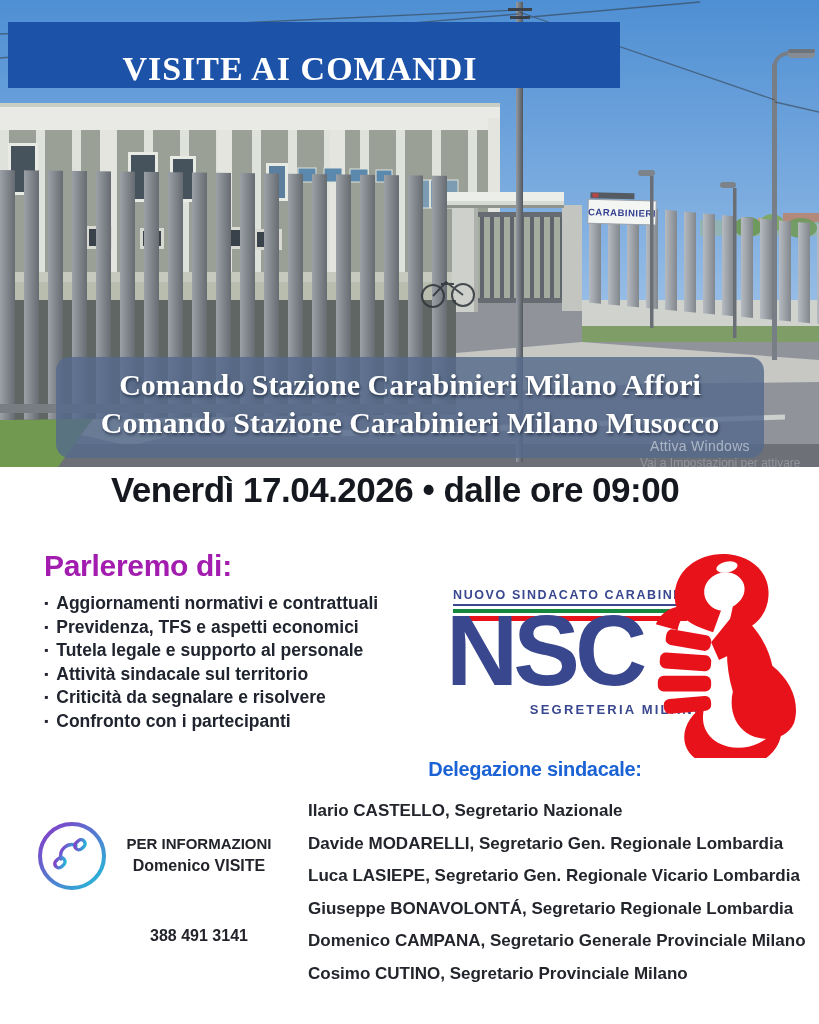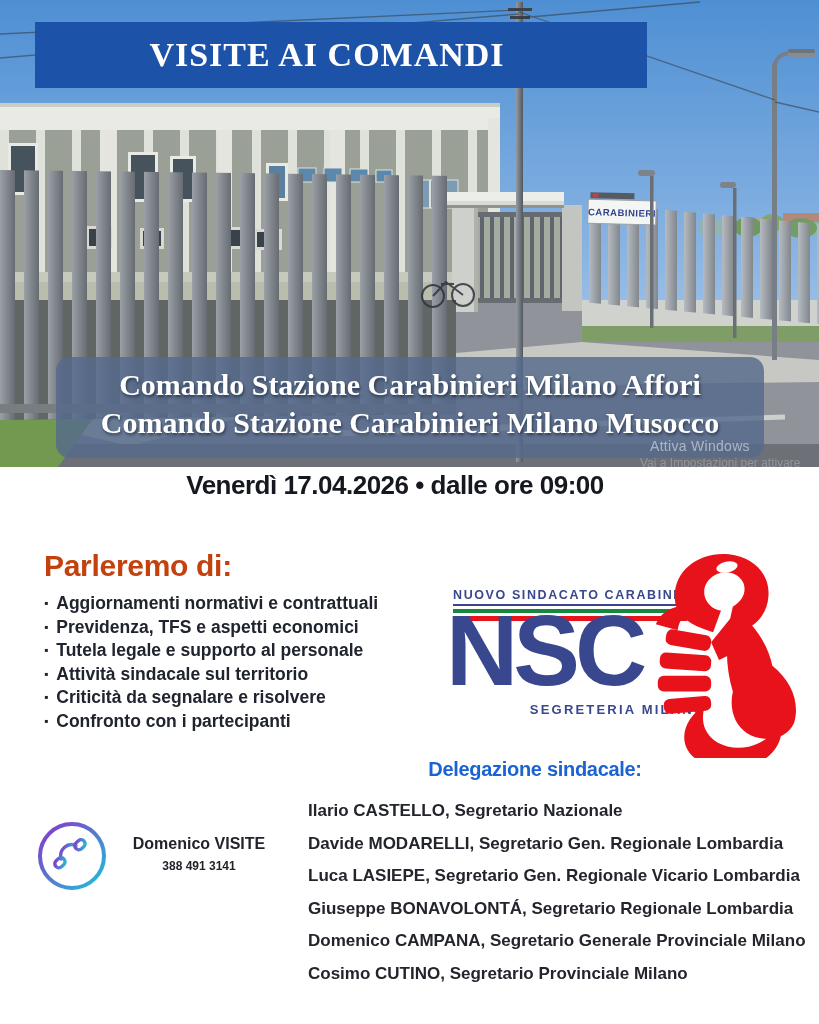--- a/index.html
+++ b/index.html
@@ -2,37 +2,37 @@
 <html lang="it"><head>
 <meta charset="utf-8">
 <style>
   html,body{margin:0;padding:0;background:#9a9a9a;}
   #poster{position:relative;width:819px;height:1024px;background:#ffffff;overflow:hidden;
           font-family:"Liberation Sans",sans-serif;margin:0 auto;}
   
   #photo{position:absolute;left:0;top:0;width:819px;height:467px;overflow:hidden;}
   #photo svg{display:block;}
   .banner{position:absolute;left:8px;top:22px;width:612px;height:66px;background:#1d52a9;
-          display:flex;align-items:center;justify-content:center;margin-left:27px;}
+          display:flex;align-items:flex-end;justify-content:center;}
   .banner span{color:#ffffff;font-family:"Liberation Serif",serif;font-weight:700;
           font-size:34px;letter-spacing:1px;padding-right:28px;white-space:nowrap;}
   .caption{position:absolute;left:56px;top:357px;width:708px;height:101px;border-radius:14px;
           background:rgba(86,106,140,0.82);text-align:center;color:#ffffff;
           font-family:"Liberation Serif",serif;font-weight:700;font-size:30px;line-height:38px;
           padding-top:9px;box-sizing:border-box;text-shadow:1px 2px 3px rgba(12,22,40,.6);}
   .caption div{white-space:nowrap;}
   .wm1{position:absolute;left:650px;top:438px;font-size:14px;color:rgba(236,241,248,.55);
        letter-spacing:.3px;text-align:right;}
   .wm2{position:absolute;left:640px;top:456px;font-size:12px;color:rgba(230,234,240,.30);}
   
   .date-line{position:absolute;left:0;top:470px;width:790px;text-align:center;
-       font-size:26px;font-weight:800;color:#15181f;letter-spacing:-.5px;white-space:nowrap;}
+       font-size:35px;font-weight:800;color:#15181f;letter-spacing:-.5px;white-space:nowrap;}
   
   .topics-heading{position:absolute;left:44px;top:549px;font-size:30px;font-weight:800;
-       color:#c2410c;letter-spacing:-.3px;}
+       color:#a21caf;letter-spacing:-.3px;}
   .topics{position:absolute;left:44px;top:593px;width:400px;}
   .topic{display:flex;align-items:baseline;height:23.5px;font-size:17.5px;font-weight:700;
        color:#20242e;white-space:nowrap;}
   .topic .bullet{font-size:12px;margin-right:8px;position:relative;top:-2px;color:#20242e;}
   
   .logo{position:absolute;left:448px;top:552px;width:352px;height:214px;}
   .logo-top{position:absolute;left:5px;top:36px;width:234px;font-size:12.5px;font-weight:700;
        letter-spacing:1.6px;color:#39478f;white-space:nowrap;border-bottom:2px solid #39478f;
        padding-bottom:2px;text-align:center;}
   .bar-green{position:absolute;left:5px;top:57px;width:234px;height:4px;background:#15883e;}
@@ -46,21 +46,21 @@
   .delegation-heading{position:absolute;left:300px;top:758px;width:470px;text-align:center;
        font-size:20px;font-weight:800;color:#1b62d4;letter-spacing:-.3px;}
   .members{position:absolute;left:308px;top:801px;width:480px;}
   .member{font-size:17px;font-weight:700;color:#23252c;height:32.5px;white-space:nowrap;}
   
   .phone-badge{position:absolute;left:36px;top:820px;width:72px;height:72px;}
   .contact-text{position:absolute;left:106px;top:833px;width:186px;text-align:center;
        font-weight:700;color:#23242b;line-height:22px;}
   .contact-text .l1{font-size:15px;}
   .contact-text .l2{font-size:16px;}
-  .contact-text .l3{font-size:12px;}
+  .contact-text .l3{font-size:16px;margin-top:48px;}
 </style>
 </head>
 <body>
 
 <div id="poster">
 
   <div id="photo">
     <svg width="819" height="467" viewBox="0 0 819 467">
       <defs>
         <linearGradient id="gsky" x1="0" y1="0" x2="0" y2="1">
@@ -313,17 +313,18 @@
       </defs>
       <circle cx="36" cy="36" r="32" fill="#ffffff" stroke="url(#pg)" stroke-width="4"></circle>
       <g transform="rotate(-42 36 36)" stroke="url(#pg)" stroke-width="3.4" fill="none" stroke-linecap="round" stroke-linejoin="round">
         <path d="M26 31 a11 11 0 0 1 20 0"></path>
         <rect x="17" y="29" width="11" height="8" rx="4"></rect>
         <rect x="44" y="29" width="11" height="8" rx="4"></rect>
       </g>
     </svg>
   </div>
   <div class="contact-text">
+    <div class="l1">PER INFORMAZIONI</div>
     <div class="l2">Domenico VISITE</div>
     <div class="l3">388 491 3141</div>
   </div>
 
 </div>
 
 </body></html>

